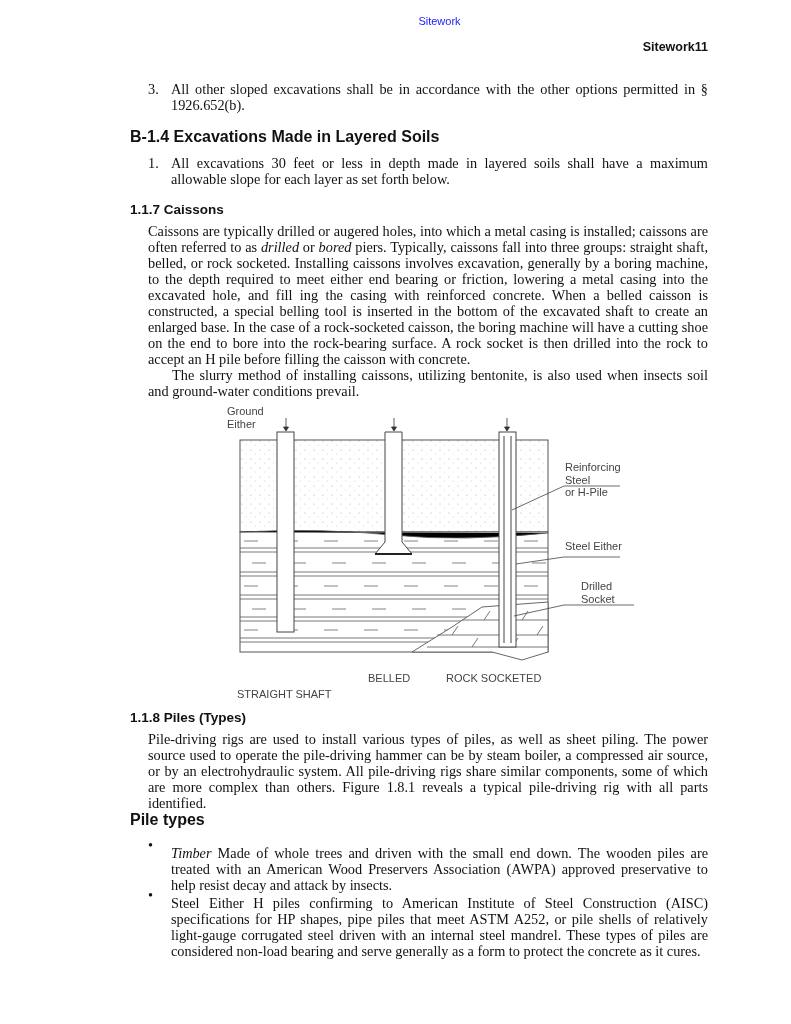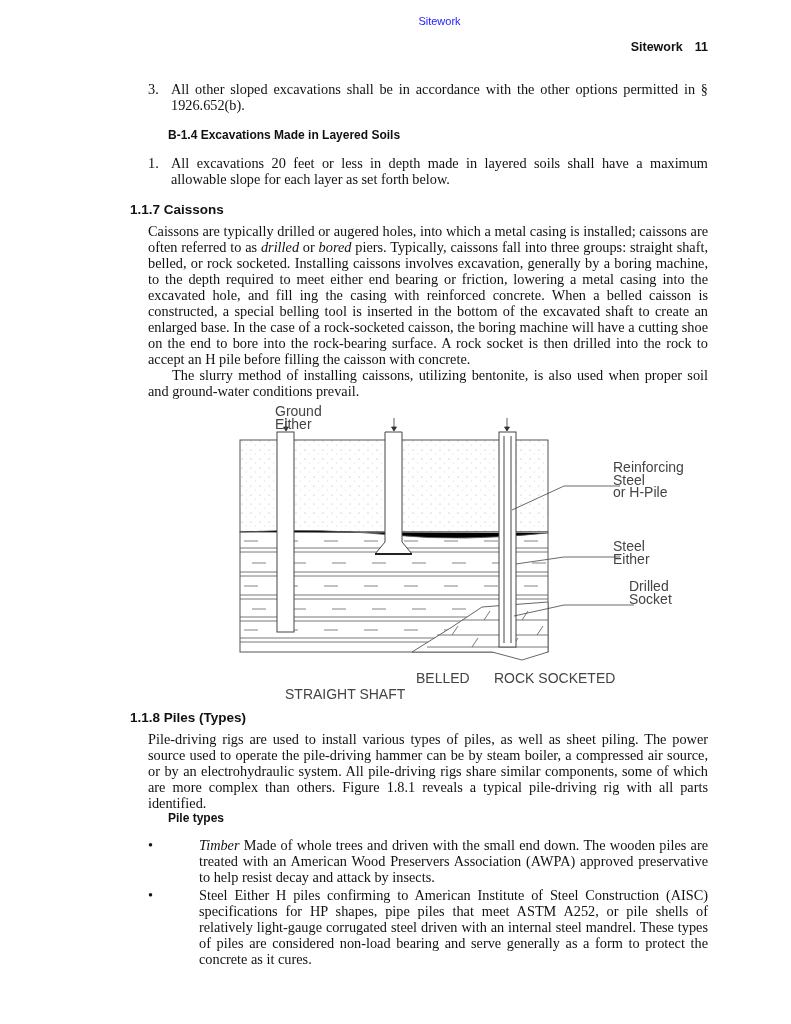--- a/index.html
+++ b/index.html
@@ -1,60 +1,60 @@
 <!DOCTYPE html>
 <html><head>
 <meta charset="utf-8">
 <style>
   html, body { margin: 0; padding: 0; background: #ffffff; }
   body { width: 791px; height: 1024px; position: relative; overflow: hidden; color: #111; }
   .serif { font-family: "Liberation Serif", "DejaVu Serif", serif; }
   .sans { font-family: "Liberation Sans", "DejaVu Sans", sans-serif; padding-left: 44px; }
   .running-head { position: absolute; top: 15px; left: 0; width: 791px; text-align: center; font-size: 11px; color: #1a1aff; }
   .folio { position: absolute; top: 40px; right: 83px; font-size: 12.5px; font-weight: bold; }
-  .folio .num { margin-left: 12px; }
+  .folio .num { }
   .para { position: absolute; font-size: 14.3px; line-height: 16px; text-align: justify; }
   .numitem { position: absolute; font-size: 14.3px; line-height: 16.1px; }
   .numitem .n { position: absolute; left: 0; top: 0; }
   .numitem .t { position: absolute; left: 23px; right: 0; top: 0; text-align: justify; }
-  .h3 { position: absolute; font-size: 12px; font-weight: bold; margin-left: 38px; }
+  .h3 { position: absolute; font-size: 16px; font-weight: bold; }
   .h2 { position: absolute; font-size: 13.5px; font-weight: bold; }
   .indent { text-indent: 24px; display: block; }
   .bullet { position: absolute; font-size: 14.3px; line-height: 16.1px; }
   .bullet .b { position: absolute; left: 0; top: 0; }
-  .bullet .t { position: absolute; left: 23px; right: 0; top: 0; text-align: justify; margin-left: 28px; }
+  .bullet .t { position: absolute; left: 23px; right: 0; top: 8px; text-align: justify; }
   .figure { position: absolute; left: 222px; top: 402px; width: 420px; height: 290px; }
   .figure svg { position: absolute; left: 0; top: 0; }
-  .flabel { position: absolute; font-size: 14px; color: #444; line-height: 12.5px; font-family: "Liberation Sans", "DejaVu Sans", sans-serif; margin-left: 48px; }
+  .flabel { position: absolute; font-size: 11px; color: #444; line-height: 12.5px; font-family: "Liberation Sans", "DejaVu Sans", sans-serif; }
 </style>
 </head>
 <body>
 
 <div class="running-head sans">Sitework</div>
 <div class="folio sans">
   <span>Sitework</span><span class="num">11</span>
 </div>
 
 <div class="numitem serif" style="left:148px; top:81px; width:560px; height:34px;">
   <span class="n">3.</span>
   <span class="t">All other sloped excavations shall be in accordance with the other options permitted in § 1926.652(b).</span>
 </div>
 
 <div class="h3 sans" style="left:86px; top:128px;">B-1.4 Excavations Made in Layered Soils</div>
 
 <div class="numitem serif" style="left:148px; top:155px; width:560px; height:34px;">
   <span class="n">1.</span>
-  <span class="t">All excavations 20 feet or less in depth made in layered soils shall have a maximum allowable slope for each layer as set forth below.</span>
+  <span class="t">All excavations 30 feet or less in depth made in layered soils shall have a maximum allowable slope for each layer as set forth below.</span>
 </div>
 
 <div class="h2 sans" style="left:86px; top:202px;">1.1.7 Caissons</div>
 
 <div class="para serif" style="left:148px; top:223px; width:560px;">
   <span>Caissons are typically drilled or augered holes, into which a metal casing is installed; caissons are often referred to as </span><i>drilled</i><span> or </span><i>bored</i><span> piers. Typically, caissons fall into three groups: straight shaft, belled, or rock socketed. Installing caissons involves excavation, generally by a boring machine, to the depth required to meet either end bearing or friction, lowering a metal casing into the excavated hole, and fill ing the casing with reinforced concrete. When a belled caisson is constructed, a special belling tool is inserted in the bottom of the excavated shaft to create an enlarged base. In the case of a rock-socketed caisson, the boring machine will have a cutting shoe on the end to bore into the rock-bearing surface. A rock socket is then drilled into the rock to accept an H pile before filling the caisson with concrete.</span>
-  <span class="indent">The slurry method of installing caissons, utilizing bentonite, is also used when proper soil and ground-water conditions prevail.</span>
+  <span class="indent">The slurry method of installing caissons, utilizing bentonite, is also used when insects soil and ground-water conditions prevail.</span>
 </div>
 
 <div class="figure">
   <svg width="420" height="290" viewBox="0 0 420 290">
     <defs>
       <pattern id="dots" width="9" height="9" patternUnits="userSpaceOnUse">
         <circle cx="2" cy="3" r="0.5" fill="#999"></circle>
         <circle cx="6.5" cy="7" r="0.45" fill="#aaa"></circle>
       </pattern>
     </defs>

